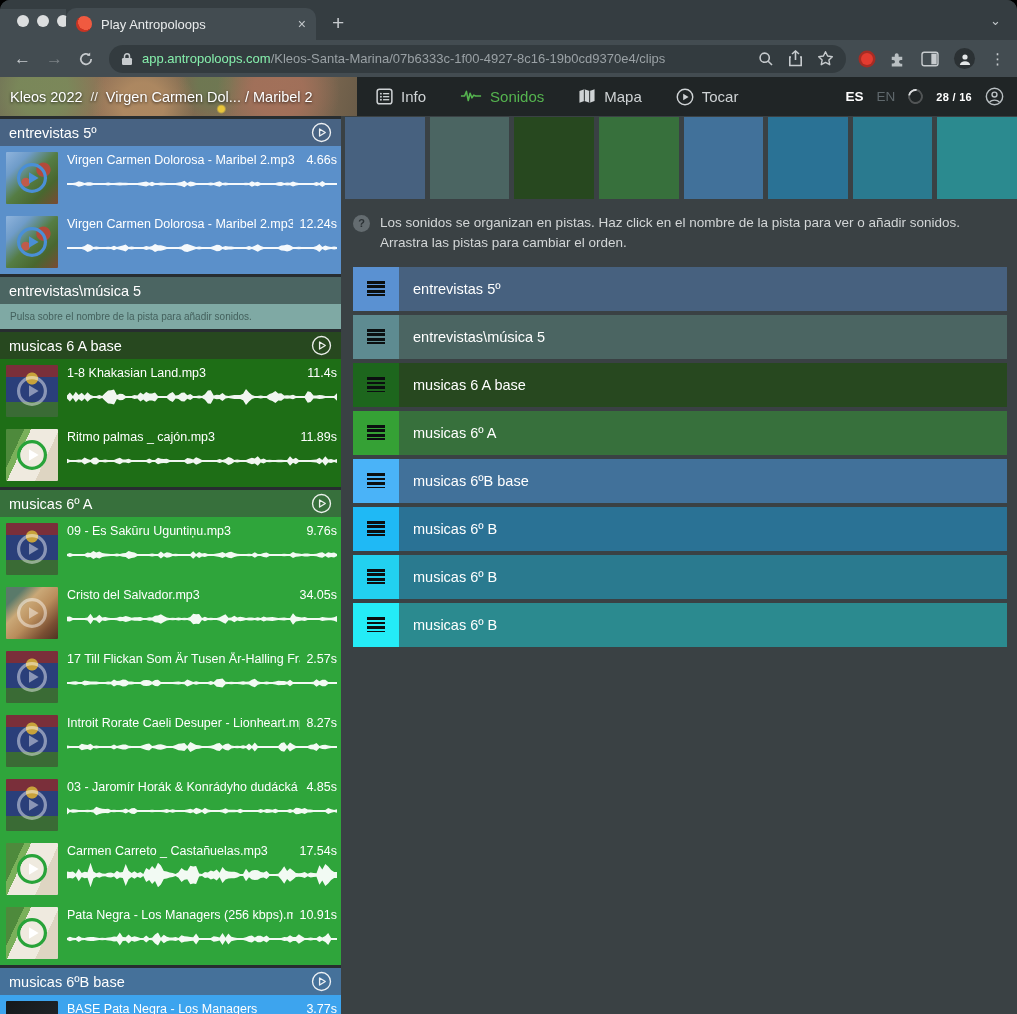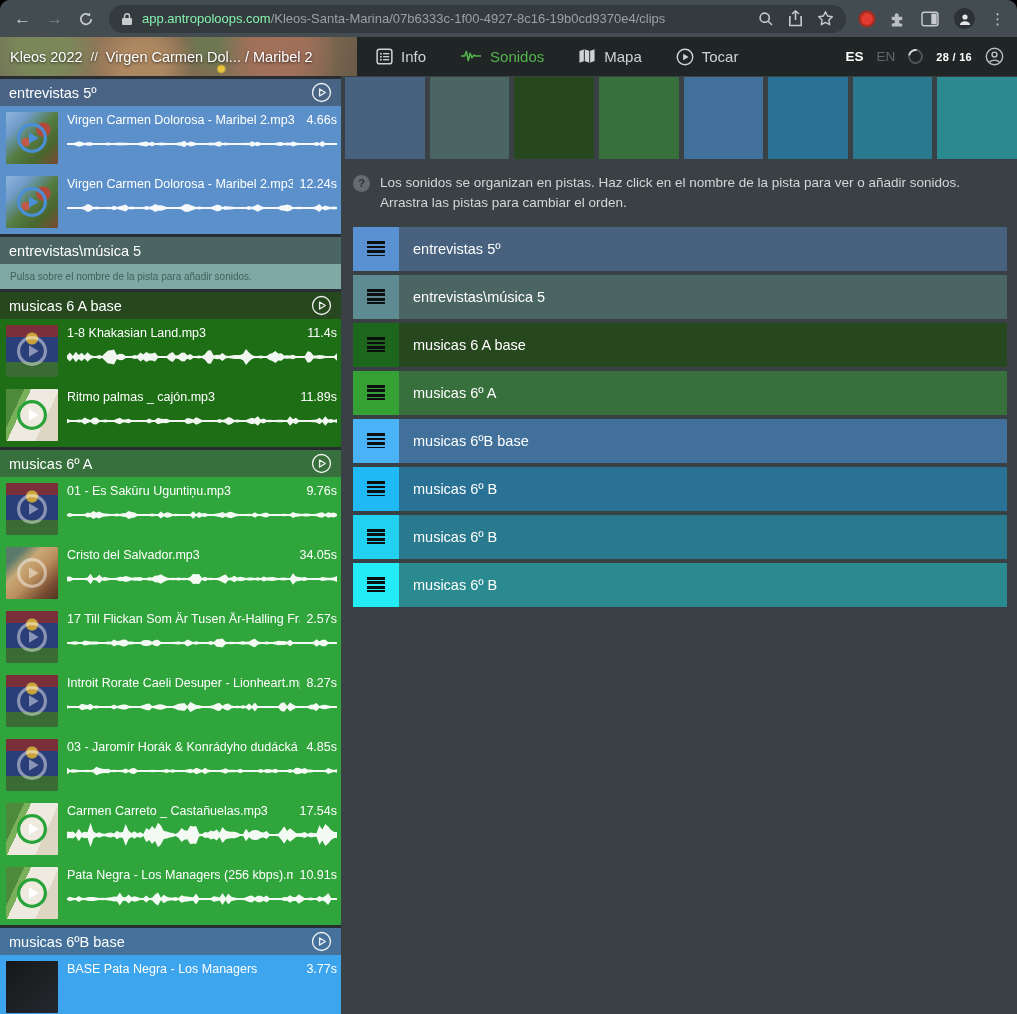--- a/index.html
+++ b/index.html
@@ -104,20 +104,35 @@
   .track-row{height:44px;margin-bottom:4px;display:flex;}
   .track-handle{width:46px;flex-shrink:0;display:flex;align-items:center;justify-content:center;}
   .bars{width:18px;height:15px;background:repeating-linear-gradient(180deg,#0b0f10 0 2.6px,transparent 2.6px 4.5px);}
   .track-body{flex:1;display:flex;align-items:center;padding-left:14px;color:#fff;font-size:14.5px;}
 </style>
 </head>
 <body>
 
 <div class="window">
 
+  <div class="tabstrip">
+    <div class="traffic-zone"></div>
+    <div class="traffic">
+      <span class="light"></span>
+      <span class="light"></span>
+      <span class="light"></span>
+    </div>
+    <div class="tab">
+      <span class="favicon"></span>
+      <span class="tab-title">Play Antropoloops</span>
+      <span class="tab-close">×</span>
+    </div>
+    <span class="newtab">+</span>
+    <span class="tab-chevron">⌄</span>
+  </div>
 
   <div class="toolbar">
     <span class="nav-arrow">←</span>
     <span class="nav-arrow dim">→</span>
     <span class="ticon">
       <svg width="16" height="16" viewBox="0 0 16 16">
           <path d="M13.2 8a5.2 5.2 0 1 1-1.6-3.7" fill="none" stroke="#c7cbce" stroke-width="1.7"></path>
           <path d="M12.2 1.4v3.4H8.8z" fill="#c7cbce"></path>
         </svg>
     </span>
@@ -361,21 +376,21 @@
     <span class="clip-thumb thumb-soccer">
       <span class="clip-play">
         <svg width="34" height="34" viewBox="0 0 36 36">
                     <circle class="pc-ring" cx="18" cy="18" r="14.2" fill="none" stroke-width="3.4" stroke="rgba(255,255,255,0.45)"></circle>
                     <path class="pc-tri" d="M14.8 11.8 L25 18 L14.8 24.2 Z" fill="rgba(255,255,255,0.45)"></path>
                   </svg>
       </span>
     </span>
     <div class="clip-main">
       <div class="clip-top">
-        <span class="clip-name">01 - Es Sakūru Uguntiņu.mp3</span>
+        <span class="clip-name">09 - Es Sakūru Uguntiņu.mp3</span>
         <span class="clip-dur">9.76s</span>
       </div>
       <svg class="wave" preserveAspectRatio="none" viewBox="0 0 270 26">
                   <path d="M0.0,12.1 L2.9,11.0 L5.9,12.1 L8.8,11.9 L11.7,12.1 L14.7,12.1 L17.6,12.1 L20.5,10.6 L23.5,11.0 L26.4,8.9 L29.3,10.4 L32.3,9.5 L35.2,11.0 L38.2,11.4 L41.1,11.7 L44.0,12.1 L47.0,12.1 L49.9,11.4 L52.8,12.1 L55.8,11.2 L58.7,11.0 L61.6,8.9 L64.6,9.9 L67.5,10.5 L70.4,12.1 L73.4,12.0 L76.3,12.1 L79.2,12.1 L82.2,12.1 L85.1,11.5 L88.0,12.1 L91.0,12.1 L93.9,9.6 L96.8,11.7 L99.8,10.2 L102.7,10.7 L105.7,12.1 L108.6,11.8 L111.5,12.0 L114.5,12.1 L117.4,12.1 L120.3,12.1 L123.3,11.9 L126.2,9.3 L129.1,12.1 L132.1,9.9 L135.0,11.4 L137.9,11.1 L140.9,11.9 L143.8,12.1 L146.7,11.9 L149.7,11.4 L152.6,10.9 L155.5,10.1 L158.5,11.6 L161.4,10.3 L164.3,9.8 L167.3,11.1 L170.2,11.8 L173.2,12.1 L176.1,12.1 L179.0,12.1 L182.0,11.7 L184.9,12.1 L187.8,10.3 L190.8,12.0 L193.7,11.9 L196.6,11.1 L199.6,10.6 L202.5,12.1 L205.4,12.1 L208.4,12.1 L211.3,12.1 L214.2,12.1 L217.2,11.8 L220.1,12.1 L223.0,12.0 L226.0,10.0 L228.9,11.3 L231.8,11.4 L234.8,12.0 L237.7,11.6 L240.7,11.4 L243.6,12.1 L246.5,12.1 L249.5,11.8 L252.4,10.7 L255.3,10.2 L258.3,12.1 L261.2,10.2 L264.1,11.0 L267.1,10.4 L270.0,12.1 L270.0,13.9 L267.1,15.6 L264.1,15.0 L261.2,15.8 L258.3,13.9 L255.3,15.8 L252.4,15.3 L249.5,14.2 L246.5,13.9 L243.6,13.9 L240.7,14.6 L237.7,14.4 L234.8,14.0 L231.8,14.6 L228.9,14.7 L226.0,16.0 L223.0,14.0 L220.1,13.9 L217.2,14.2 L214.2,13.9 L211.3,13.9 L208.4,13.9 L205.4,13.9 L202.5,13.9 L199.6,15.4 L196.6,14.9 L193.7,14.1 L190.8,14.0 L187.8,15.7 L184.9,13.9 L182.0,14.3 L179.0,13.9 L176.1,13.9 L173.2,13.9 L170.2,14.2 L167.3,14.9 L164.3,16.2 L161.4,15.7 L158.5,14.4 L155.5,15.9 L152.6,15.1 L149.7,14.6 L146.7,14.1 L143.8,13.9 L140.9,14.1 L137.9,14.9 L135.0,14.6 L132.1,16.1 L129.1,13.9 L126.2,16.7 L123.3,14.1 L120.3,13.9 L117.4,13.9 L114.5,13.9 L111.5,14.0 L108.6,14.2 L105.7,13.9 L102.7,15.3 L99.8,15.8 L96.8,14.3 L93.9,16.4 L91.0,13.9 L88.0,13.9 L85.1,14.5 L82.2,13.9 L79.2,13.9 L76.3,13.9 L73.4,14.0 L70.4,13.9 L67.5,15.5 L64.6,16.1 L61.6,17.1 L58.7,15.0 L55.8,14.8 L52.8,13.9 L49.9,14.6 L47.0,13.9 L44.0,13.9 L41.1,14.3 L38.2,14.6 L35.2,15.0 L32.3,16.5 L29.3,15.6 L26.4,17.1 L23.5,15.0 L20.5,15.4 L17.6,13.9 L14.7,13.9 L11.7,13.9 L8.8,14.1 L5.9,13.9 L2.9,15.0 L0.0,13.9 Z" fill="rgba(255,255,255,0.94)"></path>
                 </svg>
     </div>
   </div>
 
   <div class="clip">
     <span class="clip-thumb thumb-jesus">

